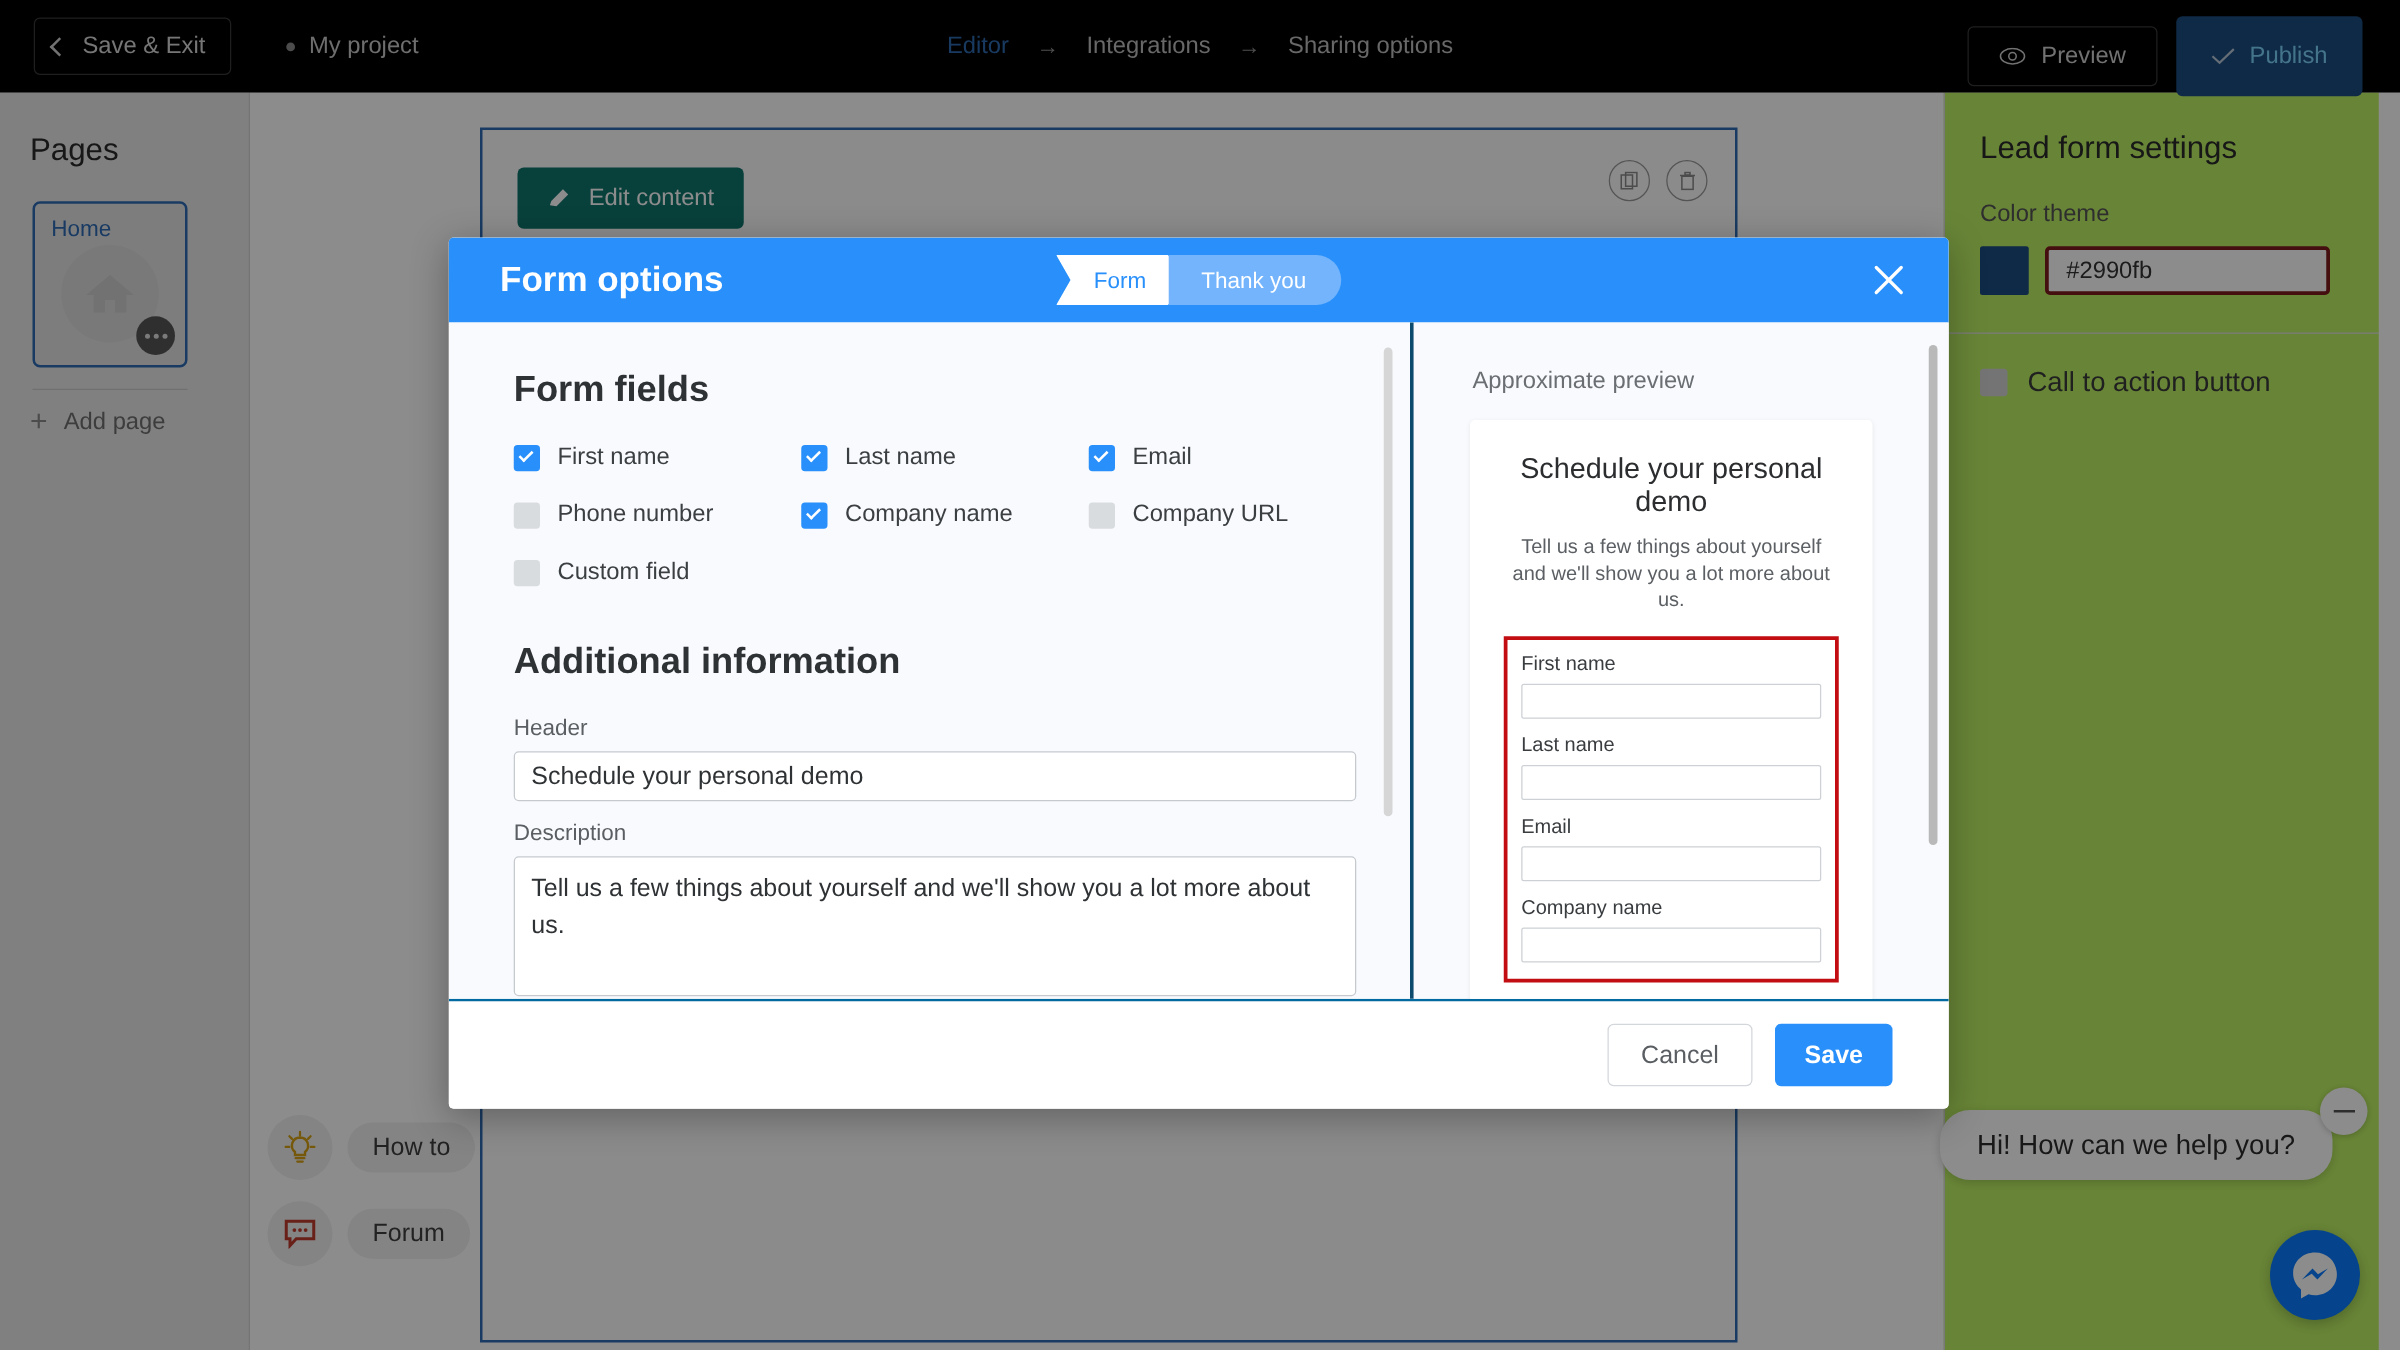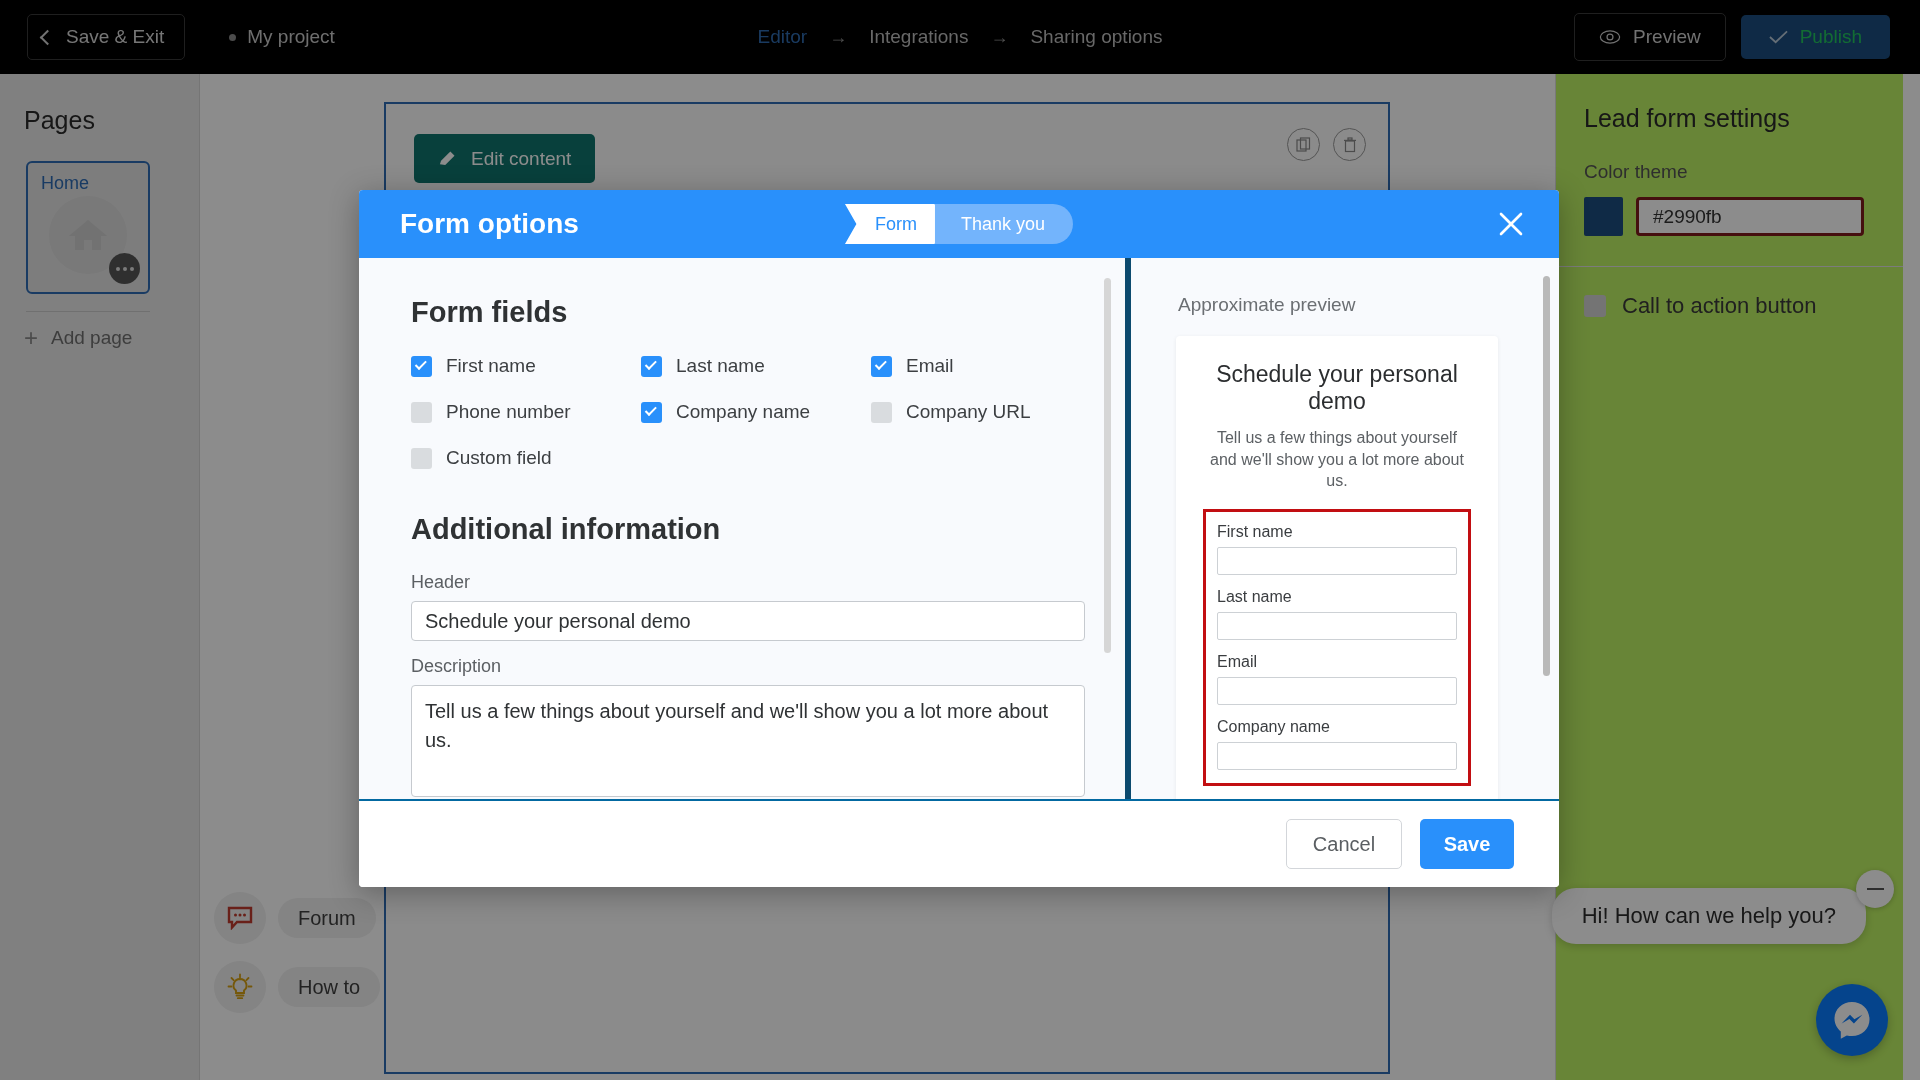--- a/index.html
+++ b/index.html
@@ -52,23 +52,23 @@
     position: absolute; right: 30px; top: 13px;
     display: flex; align-items: center; gap: 15px; margin-left: 36px;
   }
   .btn-preview {
     height: 48px; padding: 0 24px;
     border: 1px solid #3a3a3a; border-radius: 5px;
     background: transparent; color: #cfcfcf; font-size: 19px;
     display: flex; align-items: center; gap: 12px;
   }
   .btn-publish {
-    height: 44px; padding: 0 28px;
+    height: 64px; padding: 0 28px;
     border-radius: 5px; border: none;
-    background: #1c4e80; color: #22c55e; font-size: 19px;
+    background: #1c4e80; color: #7dd3fc; font-size: 19px;
     display: flex; align-items: center; gap: 12px;
   }
   .eye-ic { width: 22px; height: 14px; }
   .check-ic { width: 19px; height: 14px; }
 
   
   .left-sidebar {
     position: absolute; top: 74px; left: 0; width: 200px; height: 1006px;
     background: #e9e9e9;
     border-right: 1px solid #d5d5d5;
@@ -224,21 +224,21 @@
     padding-left: 26px; padding-right: 28px;
   }
   .modal-close {
     position: absolute; right: 33px; top: 50%; transform: translateY(-50%);
     width: 30px; height: 30px;
   }
 
   .modal-body { flex: 1; display: flex; min-height: 0; position: relative; }
   .modal-left {
     width: 772px; background: #f8fafd; position: relative;
-    border-right: 6px solid #0c4a6e;
+    border-right: 3px solid #0c4a6e;
     overflow: hidden;
   }
   .left-inner { padding: 38px 46px 0 52px; }
   .sec-title { font-size: 29px; font-weight: bold; color: #2f3234; margin-bottom: 26px; }
   .cb-grid { display: grid; grid-template-columns: 230px 230px 230px; row-gap: 24px; }
   .cb-item { display: flex; align-items: center; gap: 14px; font-size: 19px; color: #3c3f42; }
   .cb {
     width: 21px; height: 21px; border-radius: 3px; flex: 0 0 21px;
     display: flex; align-items: center; justify-content: center;
   }
@@ -401,45 +401,45 @@
     <div class="rs-sep"></div>
     <div class="cta-row">
       <div class="cta-box"></div>
       <span class="cta-text">Call to action button</span>
     </div>
   </div>
 
   <div class="help-stack">
     <div class="help-row">
       <div class="help-circle">
-        <svg width="26" height="24" viewBox="0 0 26 24">
-          <path d="M2 2 H24 V16 H10 L5 21.5 V16 H2 Z" fill="none" stroke="#bf3b2e" stroke-width="2.4"></path>
-          <circle cx="8.5" cy="9" r="1.5" fill="#bf3b2e"></circle>
-          <circle cx="13" cy="9" r="1.5" fill="#bf3b2e"></circle>
-          <circle cx="17.5" cy="9" r="1.5" fill="#bf3b2e"></circle>
-        </svg>
-      </div>
-      <div class="help-pill">Forum</div>
-    </div>
-    <div class="help-row">
-      <div class="help-circle">
         <svg width="28" height="28" viewBox="0 0 28 28">
           <g stroke="#d6a013" stroke-width="1.8" stroke-linecap="round">
             <line x1="14" y1="1.5" x2="14" y2="4.5"></line>
             <line x1="5.5" y1="5" x2="7.6" y2="7.1"></line>
             <line x1="22.5" y1="5" x2="20.4" y2="7.1"></line>
             <line x1="2.5" y1="13.5" x2="5.5" y2="13.5"></line>
             <line x1="25.5" y1="13.5" x2="22.5" y2="13.5"></line>
           </g>
           <path d="M14 6 a6.5 6.5 0 0 1 4 11.6 V20 h-8 v-2.4 A6.5 6.5 0 0 1 14 6 Z" fill="none" stroke="#d6a013" stroke-width="1.9"></path>
           <line x1="10.5" y1="22.5" x2="17.5" y2="22.5" stroke="#d6a013" stroke-width="1.8" stroke-linecap="round"></line>
           <line x1="11.8" y1="25.2" x2="16.2" y2="25.2" stroke="#d6a013" stroke-width="1.8" stroke-linecap="round"></line>
         </svg>
       </div>
       <div class="help-pill">How to</div>
+    </div>
+    <div class="help-row">
+      <div class="help-circle">
+        <svg width="26" height="24" viewBox="0 0 26 24">
+          <path d="M2 2 H24 V16 H10 L5 21.5 V16 H2 Z" fill="none" stroke="#bf3b2e" stroke-width="2.4"></path>
+          <circle cx="8.5" cy="9" r="1.5" fill="#bf3b2e"></circle>
+          <circle cx="13" cy="9" r="1.5" fill="#bf3b2e"></circle>
+          <circle cx="17.5" cy="9" r="1.5" fill="#bf3b2e"></circle>
+        </svg>
+      </div>
+      <div class="help-pill">Forum</div>
     </div>
   </div>
 
   <div class="msgr-wrap">
     <div class="msgr-bubble">Hi! How can we help you?</div>
     <div class="msgr-min">
       <span></span>
     </div>
     <div class="msgr-fab">
       <svg width="42" height="42" viewBox="0 0 42 42">

